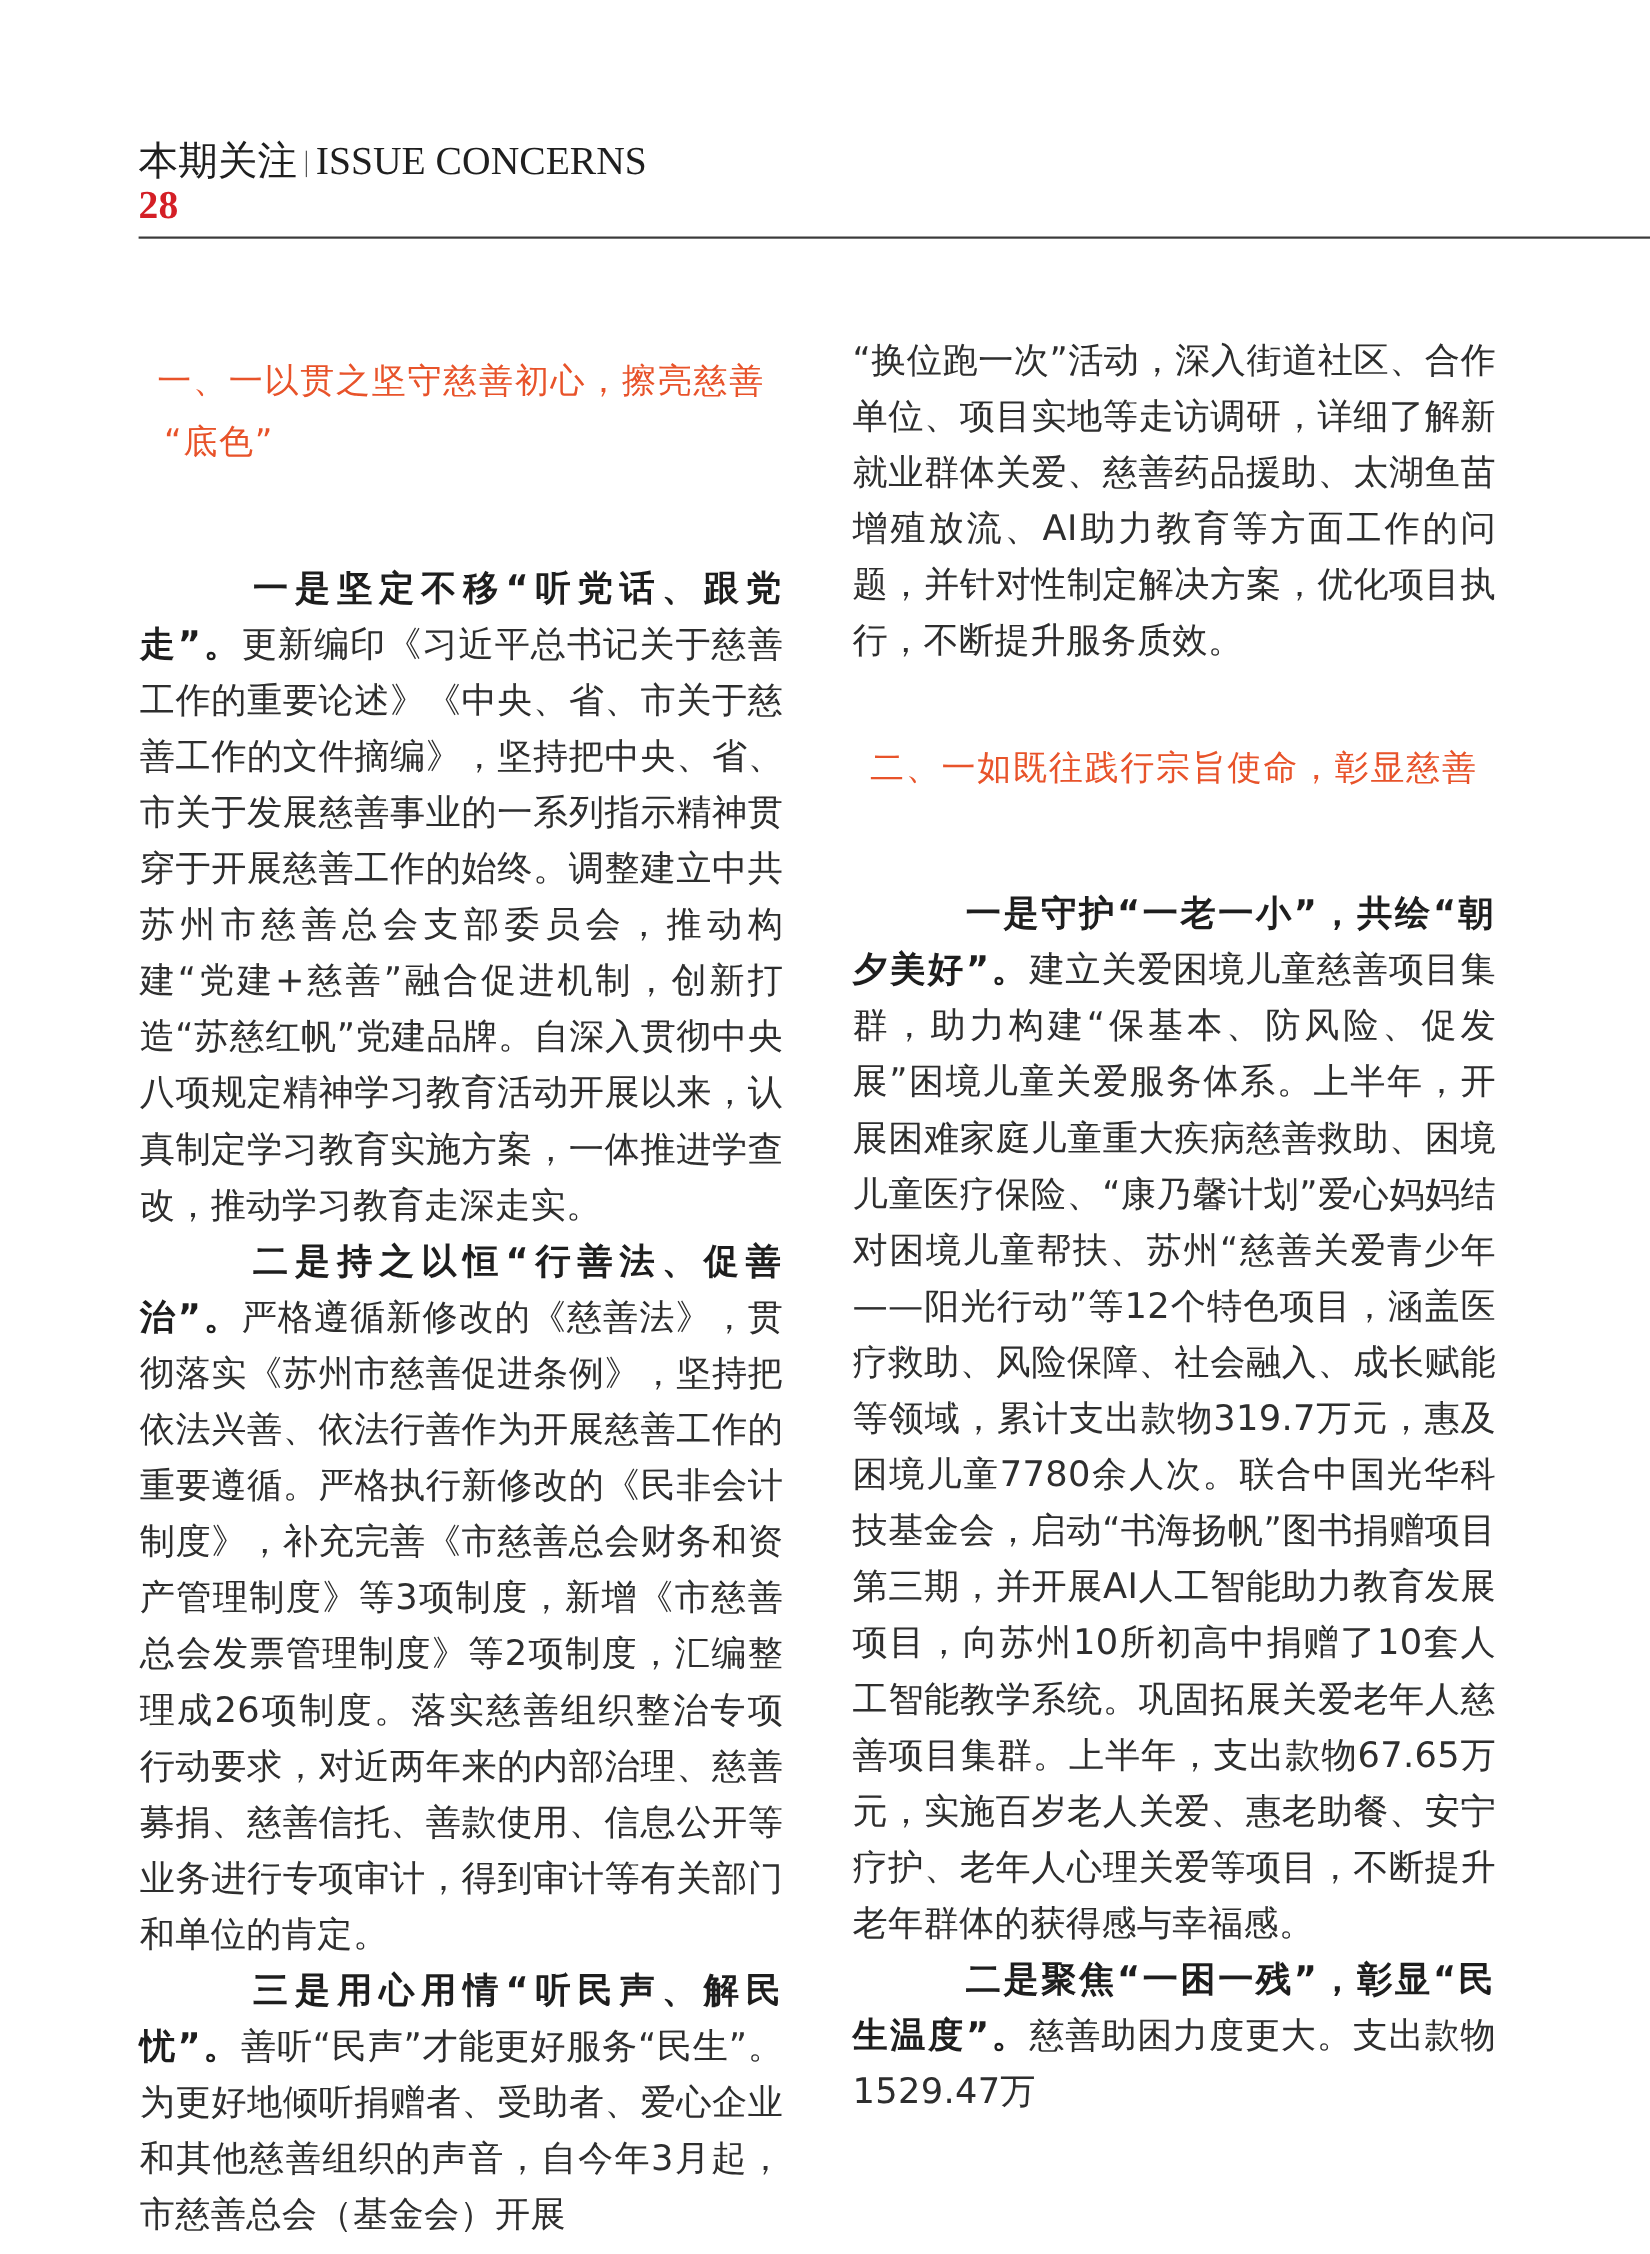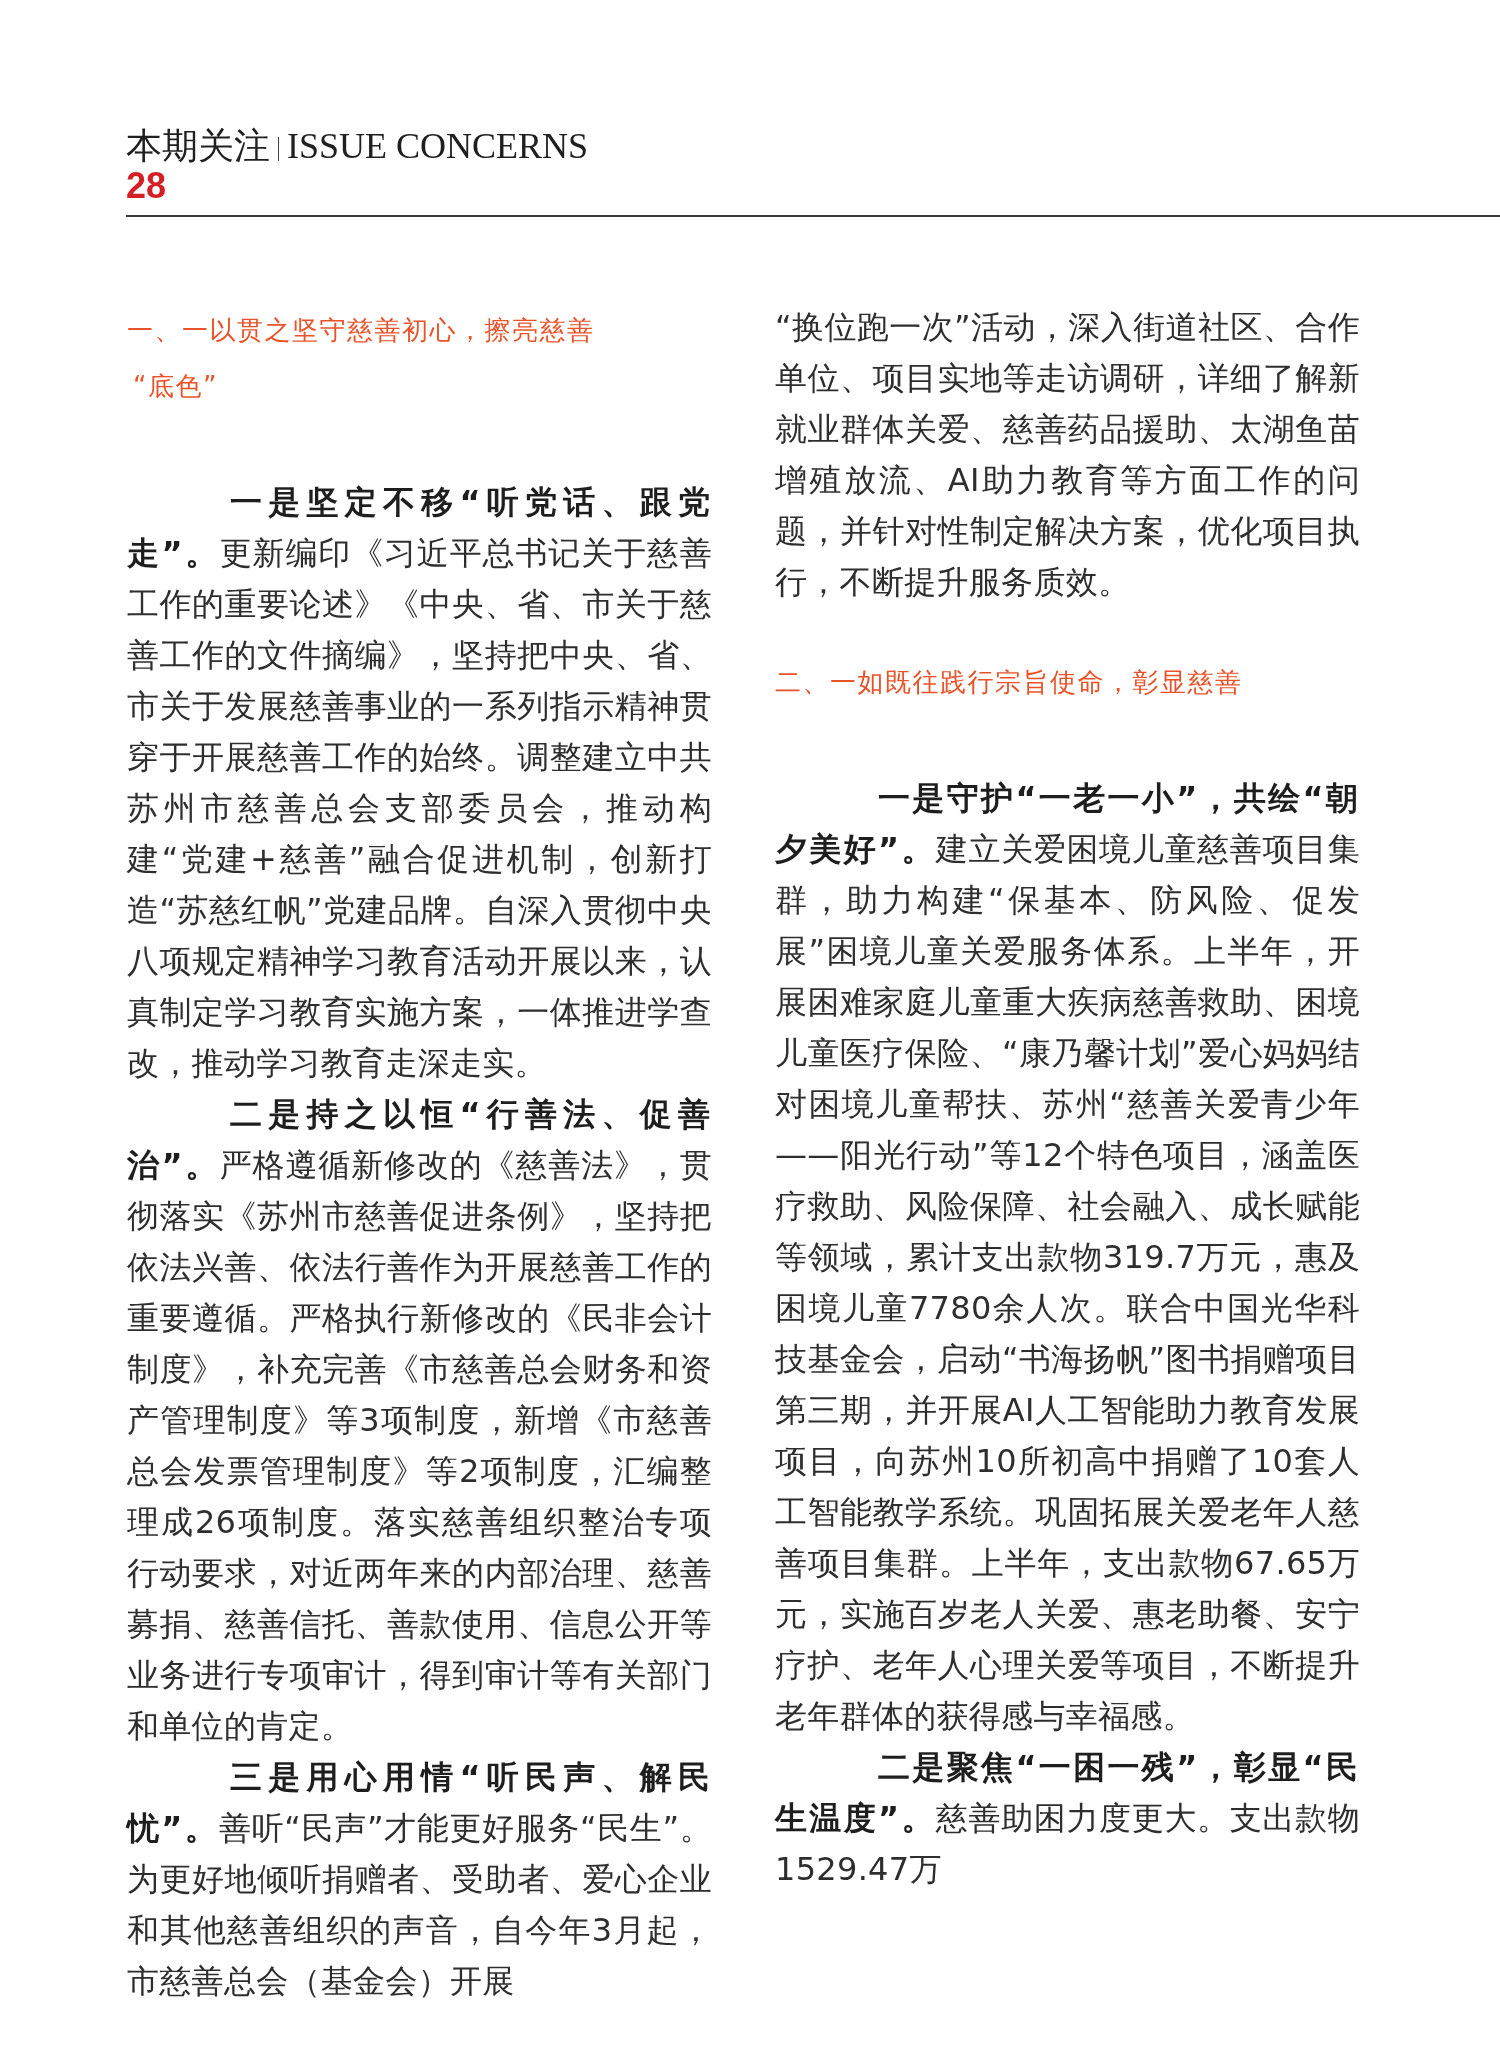--- a/index.html
+++ b/index.html
@@ -29,21 +29,21 @@
     }
     .header-title .sep {
       display: inline-block;
       width: 1px;
       height: 24px;
       background: #444;
       margin: 0 8px;
       vertical-align: -3px;
     }
     .page-number {
-      font-family: Liberation Sans, sans-serif;
+      font-family: Liberation Serif, serif;
       font-weight: bold;
       font-size: 36px;
       color: #d41f26;
       line-height: 40px;
       margin-top: 2px;
     }
     .header-rule {
       position: absolute;
       left: 126px;
       right: 0;
@@ -54,24 +54,24 @@
     .column {
       position: absolute;
       top: 302px;
       width: 585px;
     }
     .col-left { left: 127px; }
     .col-right { left: 775px; }
 
     .section-heading {
       color: #e8532a;
-      font-size: 26px;
+      font-size: 31px;
       line-height: 56px;
       letter-spacing: 1.5px;
-      margin: 0;
+      margin: 16px;
       font-weight: normal;
     }
     .section-heading .line2 {
       display: block;
       padding-left: 6px;
     }
     .para {
       font-size: 32px;
       line-height: 51px;
       text-align: justify;

